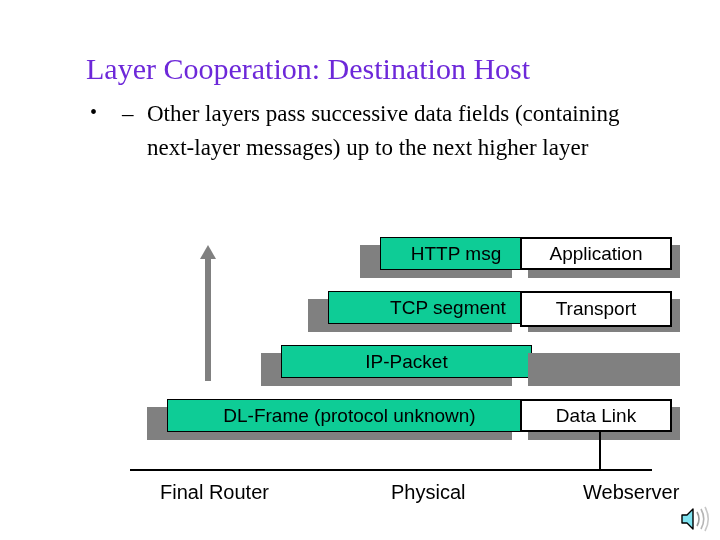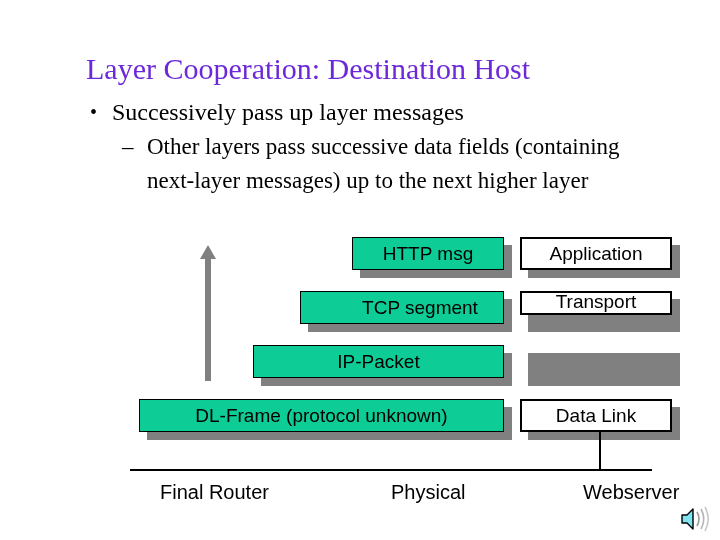--- a/index.html
+++ b/index.html
@@ -85,20 +85,21 @@
     align-items: center;
     justify-content: center;
     font-family: "Liberation Sans", sans-serif;
     font-size: 19px;
     color: #000000;
     letter-spacing: 0px;
   }
   .gbox {
     background: #0ECC96;
     border: 1px solid #000000;
+    margin-left: 28px;
   }
   .wbox {
     background: #ffffff;
     border: 2px solid #000000;
   }
 
   
   #uparrow-shaft {
     position: absolute;
     background: #808080;
@@ -145,21 +146,20 @@
 </head>
 <body>
 
 <div id="slide">
 
   <div id="title">Layer Cooperation: Destination Host</div>
 
   <div id="body">
     <div class="b1">
       <span class="mk">•</span>
-      <span>Successively pass up layer messages</span>
     </div>
     <div class="b2">
       <span class="mk">–</span>
       <span>Other layers pass successive data fields (containing next-layer messages) up to the next higher layer</span>
     </div>
   </div>
 
   <div id="diagram">
 
     <div id="uparrow-head" style="left:200px; top:245px;"></div>
@@ -172,21 +172,21 @@
     <div class="shadow" style="left:528px; top:245px; width:152px; height:33px;"></div>
     <div class="wbox" style="left:520px; top:237px; width:152px; height:33px;">
       <span>Application</span>
     </div>
 
     <div class="shadow" style="left:308px; top:299px; width:204px; height:33px;"></div>
     <div class="gbox" style="left:300px; top:291px; width:204px; height:33px;padding-left:36px;">
       <span>TCP segment</span>
     </div>
     <div class="shadow" style="left:528px; top:299px; width:152px; height:33px;"></div>
-    <div class="wbox" style="left:520px; top:291px; width:152px; height:24px;align-items:flex-end;">
+    <div class="wbox" style="left:520px; top:291px; width:152px; height:36px;">
       <span>Transport</span>
     </div>
 
     <div class="shadow" style="left:261px; top:353px; width:251px; height:33px;"></div>
     <div class="gbox" style="left:253px; top:345px; width:251px; height:33px;">
       <span>IP-Packet</span>
     </div>
     <div class="shadow" style="left:528px; top:353px; width:152px; height:33px;"></div>
 
     <div class="shadow" style="left:147px; top:407px; width:365px; height:33px;"></div>

